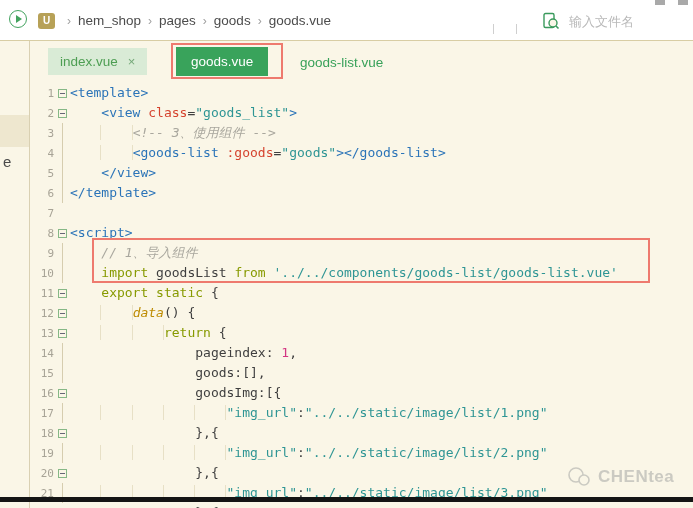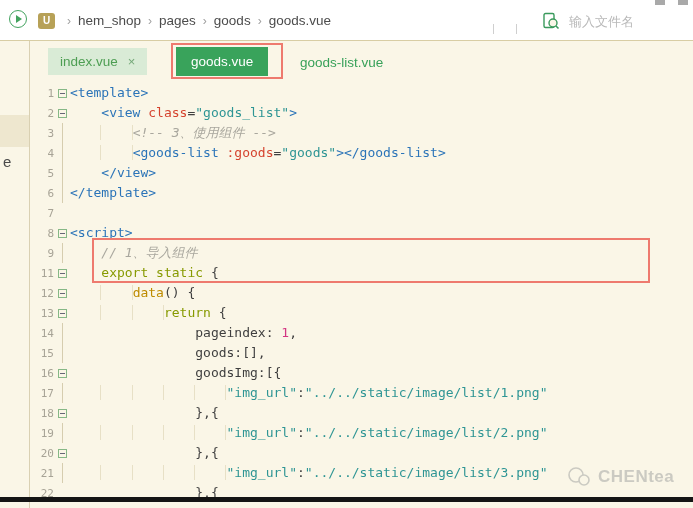--- a/index.html
+++ b/index.html
@@ -79,21 +79,21 @@
     white-space:pre;
   }
   .indent {
     background:repeating-linear-gradient(to right, transparent 0px, transparent 30.3px, #e7e0c6 30.3px, #e7e0c6 31.3px);
   }
   .tok-plain { color:#3f3f3f; }
   .tok-tag   { color:#2b74b8; }
   .tok-attr  { color:#d5432e; }
   .tok-str   { color:#2e9594; }
   .tok-kw    { color:#879a00; }
-  .tok-fn    { color:#bd8b00; }
+  .tok-fn    { color:#bd8b00;font-style:italic; }
   .tok-num   { color:#d33682; }
   .tok-com   { color:#a9a79e; font-style:italic; }
   
   .annotation { position:absolute; border:2px solid #ee7a6e; background:transparent; pointer-events:none; }
   .anno-tab  { left:171px; top:43px; width:112px; height:36px; }
   .anno-code { left:92px;  top:238px; width:558px; height:45px; }
   
   .edge-bar { position:absolute; left:0; top:497px; width:693px; height:5px; background:#141414; }
   .watermark {
     position:absolute; left:566px; top:466px; display:flex; align-items:center;
@@ -205,20 +205,27 @@
       <span class="code-text"><span class="tok-tag">&lt;script&gt;</span></span>
     </div>
     <div class="code-row">
       <span class="ln">9</span>
       <span class="fold">
         <i class="fold-line"></i>
       </span>
       <span class="code-text"><span class="tok-plain">    </span><span class="tok-com">// 1、导入组件</span></span>
     </div>
     <div class="code-row">
+      <span class="ln">10</span>
+      <span class="fold">
+        <i class="fold-line"></i>
+      </span>
+      <span class="code-text"><span class="tok-plain">    </span><span class="tok-kw">import</span><span class="tok-plain"> goodsList </span><span class="tok-kw">from</span><span class="tok-plain"> </span><span class="tok-str">'../../components/goods-list/goods-list.vue'</span></span>
+    </div>
+    <div class="code-row">
       <span class="ln">11</span>
       <span class="fold">
         <i class="fold-box"></i>
       </span>
       <span class="code-text"><span class="tok-plain">    </span><span class="tok-kw">export</span><span class="tok-plain"> </span><span class="tok-kw">static</span><span class="tok-plain"> {</span></span>
     </div>
     <div class="code-row">
       <span class="ln">12</span>
       <span class="fold">
         <i class="fold-box"></i>

